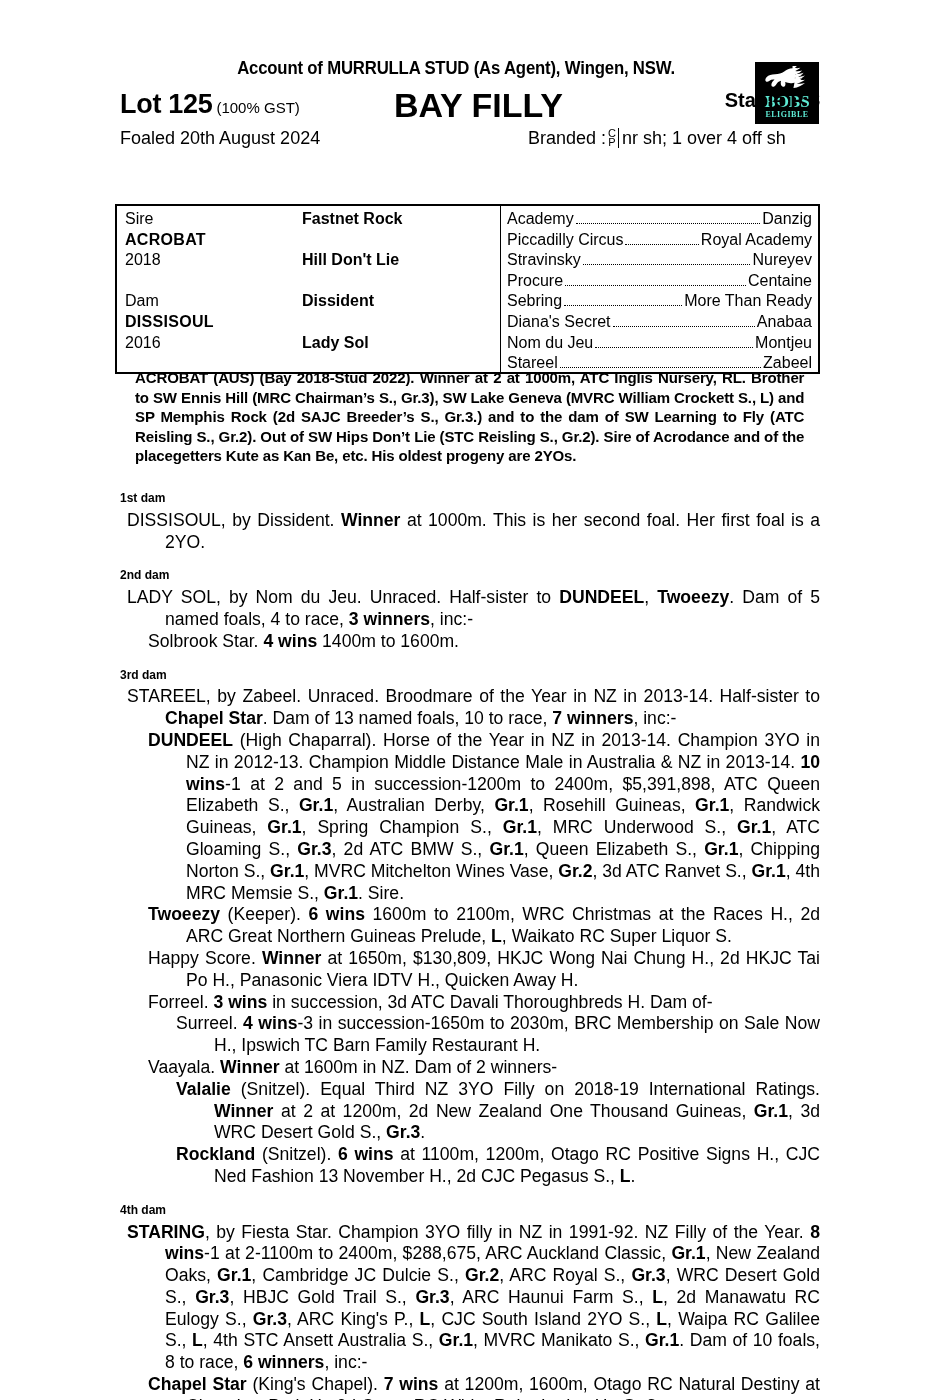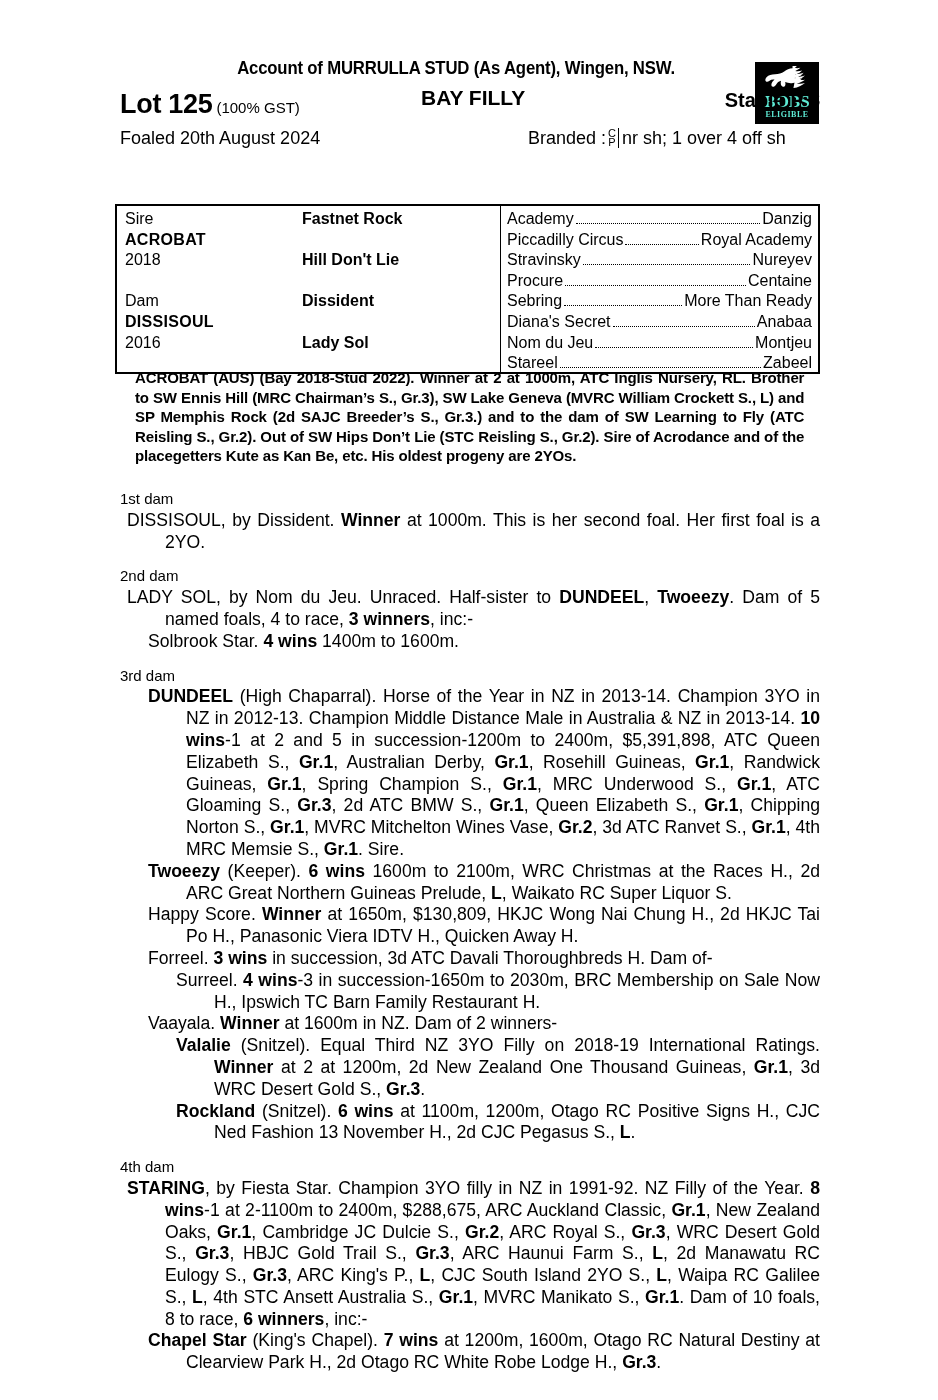--- a/index.html
+++ b/index.html
@@ -83,22 +83,22 @@
     font-weight: bold;
     letter-spacing: -0.3px;
   }
   .lot-gst {
     font-size: 15px;
     font-weight: normal;
     margin-left: 4px;
   }
   .lot-center {
     position: absolute;
-    left: 301px; top: 1px;
-    font-size: 21px;
+    left: 274px; top: 1px;
+    font-size: 34px;
     font-weight: bold;
     letter-spacing: 0px;
   }
   .lot-right {
     position: absolute;
     right: 0; top: 4px;
     font-size: 20px;
     font-weight: bold;
   }
 
@@ -193,22 +193,22 @@
 
   
   .body-area {
     position: absolute;
     left: 120px; top: 488px;
     width: 700px;
     font-size: 17.6px;
     line-height: 21.8px;
   }
   .dam-head {
-    font-weight: normal;
-    font-size: 15px;
+    font-weight: bold;
+    font-size: 12px;
     margin-top: 12px;
     margin-bottom: 0px;
   }
   .dam-head.first { margin-top: 0; }
   .para {
     text-align: justify;
     text-justify: inter-word;
     margin: 0;
   }
   .hang1 { padding-left: 38px; text-indent: -38px; margin-left: 7px; }
@@ -339,20 +339,21 @@
 
   <div class="sire-blurb">ACROBAT (AUS) (Bay 2018-Stud 2022). Winner at 2 at 1000m, ATC Inglis Nursery, RL. Brother to SW Ennis Hill (MRC Chairman’s S., Gr.3), SW Lake Geneva (MVRC William Crockett S., L) and SP Memphis Rock (2d SAJC Breeder’s S., Gr.3.) and to the dam of SW Learning to Fly (ATC Reisling S., Gr.2). Out of SW Hips Don’t Lie (STC Reisling S., Gr.2). Sire of Acrodance and of the placegetters Kute as Kan Be, etc. His oldest progeny are 2YOs.</div>
 
   <div class="body-area" id="dam-sections">
       <div class="dam-head first">1st dam</div>
       <p class="para hang1">DISSISOUL, by Dissident. <b>Winner</b> at 1000m. This is her second foal. Her first foal is a 2YO.</p>
       <div class="dam-head">2nd dam</div>
       <p class="para hang1">LADY SOL, by Nom du Jeu. Unraced. Half-sister to <b>DUNDEEL</b>, <b>Twoeezy</b>. Dam of 5 named foals, 4 to race, <b>3 winners</b>, inc:-</p>
       <p class="para hang2">Solbrook Star. <b>4 wins</b> 1400m to 1600m.</p>
       <div class="dam-head">3rd dam</div>
+      <p class="para hang1">STAREEL, by Zabeel. Unraced. Broodmare of the Year in NZ in 2013-14. Half-sister to <b>Chapel Star</b>. Dam of 13 named foals, 10 to race, <b>7 winners</b>, inc:-</p>
       <p class="para hang2"><b>DUNDEEL</b> (High Chaparral). Horse of the Year in NZ in 2013-14. Champion 3YO in NZ in 2012-13. Champion Middle Distance Male in Australia &amp; NZ in 2013-14. <b>10 wins</b>-1 at 2 and 5 in succession-1200m to 2400m, $5,391,898, ATC Queen Elizabeth S., <b>Gr.1</b>, Australian Derby, <b>Gr.1</b>, Rosehill Guineas, <b>Gr.1</b>, Randwick Guineas, <b>Gr.1</b>, Spring Champion S., <b>Gr.1</b>, MRC Underwood S., <b>Gr.1</b>, ATC Gloaming S., <b>Gr.3</b>, 2d ATC BMW S., <b>Gr.1</b>, Queen Elizabeth S., <b>Gr.1</b>, Chipping Norton S., <b>Gr.1</b>, MVRC Mitchelton Wines Vase, <b>Gr.2</b>, 3d ATC Ranvet S., <b>Gr.1</b>, 4th MRC Memsie S., <b>Gr.1</b>. Sire.</p>
       <p class="para hang2"><b>Twoeezy</b> (Keeper). <b>6 wins</b> 1600m to 2100m, WRC Christmas at the Races H., 2d ARC Great Northern Guineas Prelude, <b>L</b>, Waikato RC Super Liquor S.</p>
       <p class="para hang2">Happy Score. <b>Winner</b> at 1650m, $130,809, HKJC Wong Nai Chung H., 2d HKJC Tai Po H., Panasonic Viera IDTV H., Quicken Away H.</p>
       <p class="para hang2">Forreel. <b>3 wins</b> in succession, 3d ATC Davali Thoroughbreds H. Dam of-</p>
       <p class="para hang3">Surreel. <b>4 wins</b>-3 in succession-1650m to 2030m, BRC Membership on Sale Now H., Ipswich TC Barn Family Restaurant H.</p>
       <p class="para hang2">Vaayala. <b>Winner</b> at 1600m in NZ. Dam of 2 winners-</p>
       <p class="para hang3"><b>Valalie</b> (Snitzel). Equal Third NZ 3YO Filly on 2018-19 International Ratings. <b>Winner</b> at 2 at 1200m, 2d New Zealand One Thousand Guineas, <b>Gr.1</b>, 3d WRC Desert Gold S., <b>Gr.3</b>.</p>
       <p class="para hang3"><b>Rockland</b> (Snitzel). <b>6 wins</b> at 1100m, 1200m, Otago RC Positive Signs H., CJC Ned Fashion 13 November H., 2d CJC Pegasus S., <b>L</b>.</p>
       <div class="dam-head">4th dam</div>
       <p class="para hang1"><b>STARING</b>, by Fiesta Star. Champion 3YO filly in NZ in 1991-92. NZ Filly of the Year. <b>8 wins</b>-1 at 2-1100m to 2400m, $288,675, ARC Auckland Classic, <b>Gr.1</b>, New Zealand Oaks, <b>Gr.1</b>, Cambridge JC Dulcie S., <b>Gr.2</b>, ARC Royal S., <b>Gr.3</b>, WRC Desert Gold S., <b>Gr.3</b>, HBJC Gold Trail S., <b>Gr.3</b>, ARC Haunui Farm S., <b>L</b>, 2d Manawatu RC Eulogy S., <b>Gr.3</b>, ARC King's P., <b>L</b>, CJC South Island 2YO S., <b>L</b>, Waipa RC Galilee S., <b>L</b>, 4th STC Ansett Australia S., <b>Gr.1</b>, MVRC Manikato S., <b>Gr.1</b>. Dam of 10 foals, 8 to race, <b>6 winners</b>, inc:-</p>

